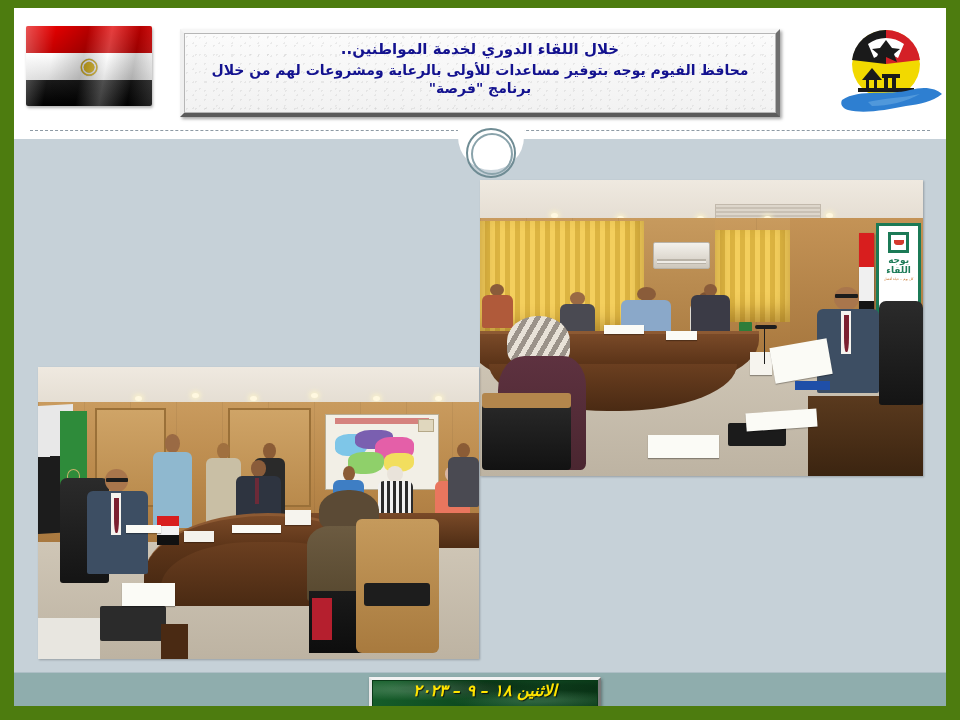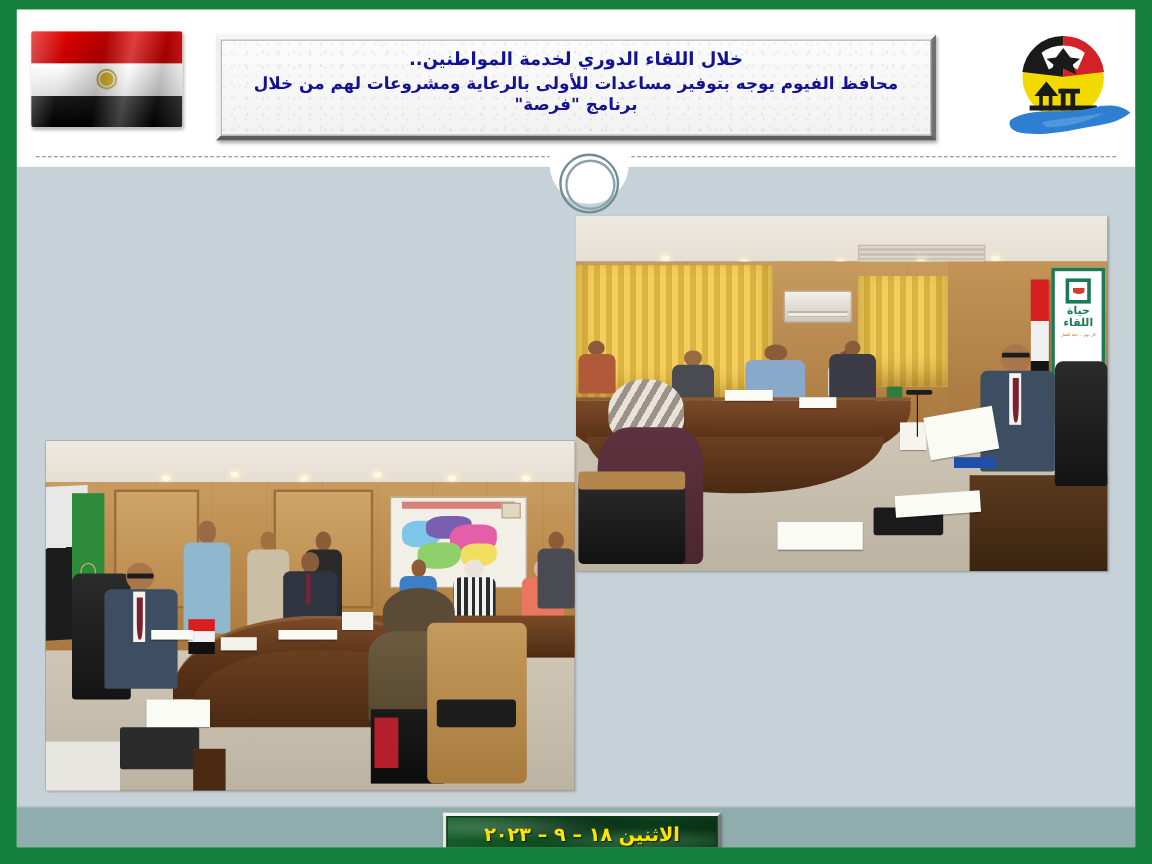--- a/index.html
+++ b/index.html
@@ -10,21 +10,21 @@
     height: 720px;
     overflow: hidden;
     font-family: "DejaVu Sans", "Liberation Sans", sans-serif;
   }
 
   
   .slide {
     position: relative;
     width: 960px;
     height: 720px;
-    background: #15803d;
+    background: #4d7c0f;
   }
 
   .inner-white {
     position: absolute;
     left: 14px;
     top: 8px;
     width: 932px;
     height: 698px;
     background: #ffffff;
     overflow: hidden;
@@ -347,22 +347,23 @@
     position: absolute;
     inset: 0;
     background:
       radial-gradient(ellipse at 18% 30%, rgba(255,255,255,0.16) 0 8%, transparent 40%),
       radial-gradient(ellipse at 74% 68%, rgba(255,255,255,0.12) 0 7%, transparent 38%),
       radial-gradient(ellipse at 44% 20%, rgba(0,0,0,0.28) 0 10%, transparent 45%),
       radial-gradient(ellipse at 88% 24%, rgba(0,0,0,0.25) 0 9%, transparent 42%),
       linear-gradient(135deg,#17612c 0%, #0d4a1f 45%, #114f24 70%, #0a3d19 100%);
     border: 1px solid #0a3a18;
     display: flex;
-    align-items: center;
+    align-items: flex-start;
     justify-content: center;
+    font-style: italic;
   }
   .date-text {
     direction: rtl;
     color: #ffe400;
     font-weight: bold;
     font-size: 16px;
     letter-spacing: 0.5px;
     text-shadow: 1px 1px 1px rgba(0,0,0,0.7);
     white-space: nowrap;
   }
@@ -454,21 +455,21 @@
 
           <div style="position:absolute; left:85.5%; top:18%; width:3.5%; height:34%;
                       background:linear-gradient(180deg,#d81e1e 0 34%,#f0f0f0 34% 67%,#141414 67% 100%);
                       box-shadow:1px 1px 2px rgba(0,0,0,0.35);"></div>
 
           <div class="hk-banner" style="left:89.5%; top:14.5%; width:10%; height:32%;">
             <div class="hk-square">
                 <div class="hk-smile"></div>
               </div>
             <div class="hk-text">
-              <div>حياة</div>
+              <div>يوجه</div>
               <div>اللقاء</div>
             </div>
             <div class="hk-sub">كل يوم .. حياة أفضل</div>
           </div>
 
           <div class="floor" style="height:42%;"></div>
 
           <div class="person" style="left:31.5%; top:36%; width:12%; height:17%;">
             <div class="p-head" style="left:32%; top:0; width:36%; height:28%; background:#8a5c3a;"></div>
             <div class="p-body" style="left:3%; top:26%; width:94%; height:74%; background:#8aa8c9;"></div>

